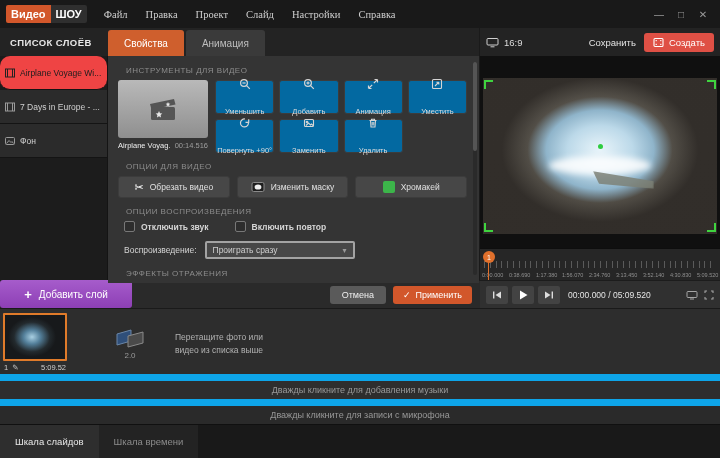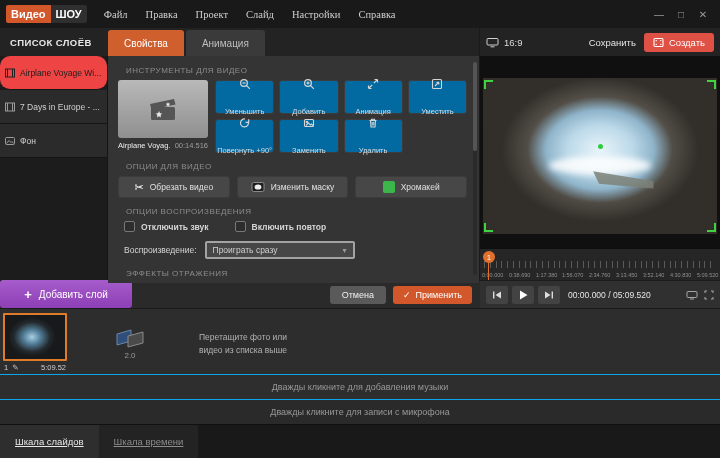--- a/index.html
+++ b/index.html
@@ -101,26 +101,26 @@
   .tr-right { margin-left:auto; display:flex; gap:6px; }
 
   
   .slides-row { flex:0 0 66px; height:66px; background:#2d2d2d; display:flex; padding:4px 0 0 3px; border-top:1px solid #1a1a1a; }
   .slide-card { width:64px; }
   .slide-img { height:48px; border:2px solid #e07b2a; background:radial-gradient(ellipse 40% 45% at 45% 50%, #a9cfe2 0%, #54809b 35%, #232a2e 75%, #17191b 100%); border-radius:1px; }
   .slide-meta { display:flex; align-items:center; justify-content:space-between; margin-top:2px; font-size:7.5px; color:#cfcfcf; padding:0 1px; }
   .slide-num-wrap { display:flex; align-items:center; gap:4px; }
   .transition-block { width:46px; margin-left:40px; display:flex; flex-direction:column; align-items:center; justify-content:center; gap:3px; }
   .transition-value { font-size:8px; color:#9a9a9a; }
-  .drop-hint { width:112px; margin-left:22px; display:flex; align-items:center; text-align:right; font-size:8.5px; color:#b2b2b2; line-height:1.5; }
-  .music-row,.mic-row { flex:0 0 25px; height:25px; display:flex; align-items:center; justify-content:center; font-size:9px; color:#989898; background:#2e2e2e; border-top:1px solid #0ea5e9; }
+  .drop-hint { width:112px; margin-left:22px; display:flex; align-items:center; text-align:left; font-size:8.5px; color:#b2b2b2; line-height:1.5; }
+  .music-row,.mic-row { flex:0 0 25px; height:25px; display:flex; align-items:center; justify-content:center; font-size:9px; color:#989898; background:#2e2e2e; border-top:7px solid #0ea5e9; }
   .mic-row { background:#2a2a2a; }
 
   .bottom-tabs { flex:0 0 34px; height:34px; background:#191919; display:flex; align-items:stretch; border-top:1px solid #101010; }
-  .btab { display:flex; align-items:center; padding:0 15px; font-size:9.5px;text-decoration:underline; }
+  .btab { display:flex; align-items:center; padding:0 15px; font-size:9.5px; }
   .btab.active { background:#2e2e2e; color:#e8e8e8; }
   .btab.inactive { background:#232323; color:#8c8c8c; }
 </style>
 </head>
 <body>
 
 <div class="app">
 
   <div class="titlebar">
     <div class="brand">

